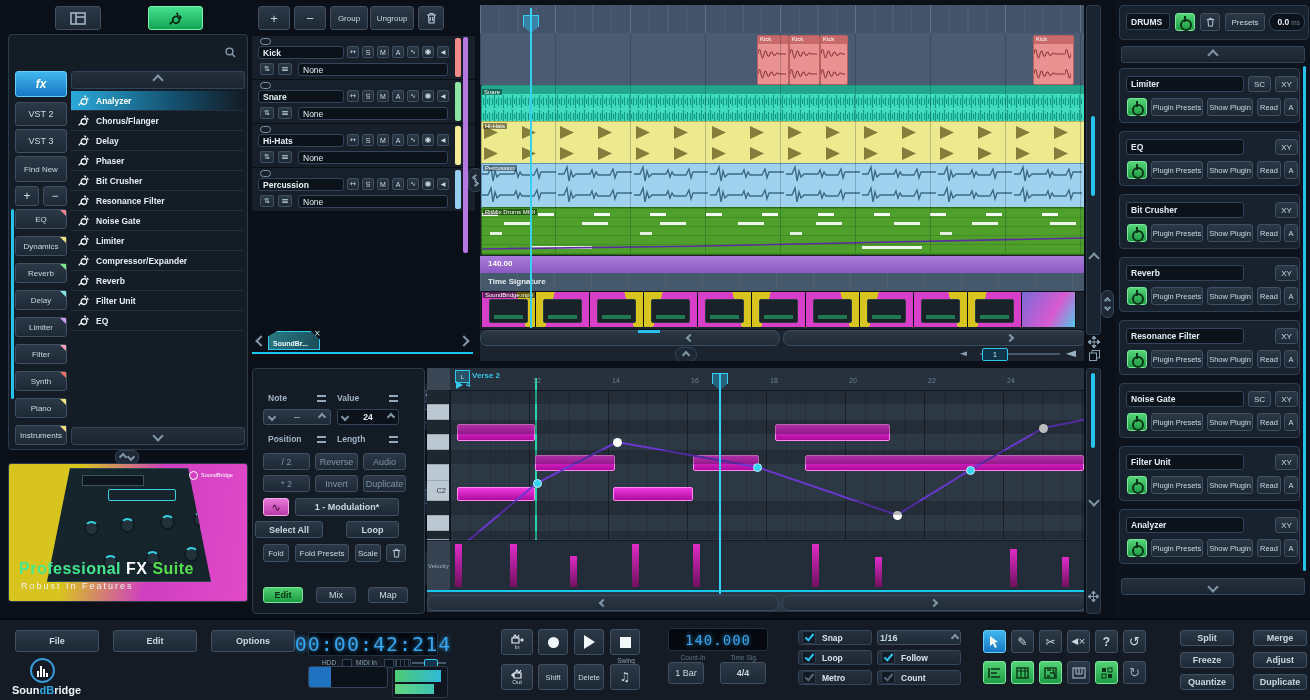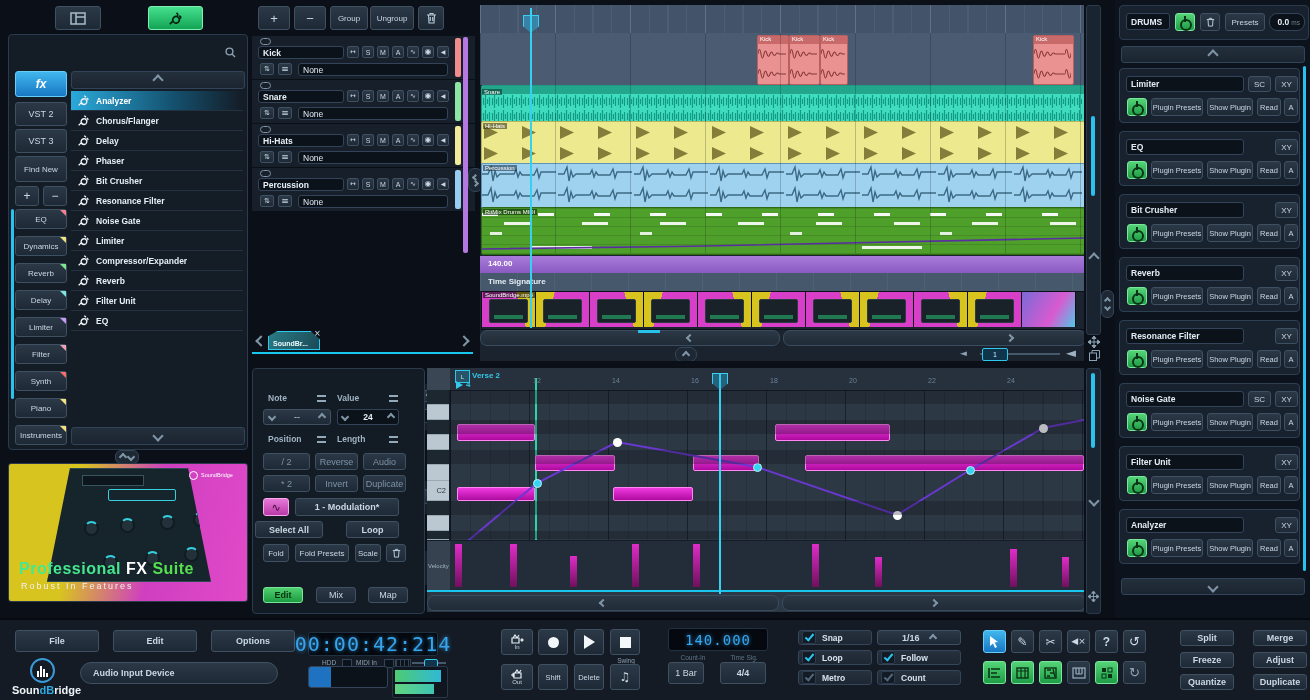--- a/index.html
+++ b/index.html
@@ -855,21 +855,20 @@
     <div class="btn ab" style="left:211px;top:10px;width:84px;height:22px;font-weight:bold">Options</div>
     <div class="ab" style="left:30px;top:38px;width:25px;height:25px;border:2px solid #3a9ad8;border-radius:50%;box-sizing:border-box;display:flex;align-items:flex-end;justify-content:center;gap:1px;padding-bottom:4px">
       <span style="width:2px;height:6px;background:#fff"></span>
         <span style="width:2px;height:11px;background:#fff"></span>
         <span style="width:2px;height:8px;background:#fff"></span>
         <span style="width:2px;height:4px;background:#fff"></span>
     </div>
     <div class="ab" style="left:12px;top:64px;font-size:11px;font-weight:bold">
       <span style="color:#eef4f8">Soun</span><span style="color:#2da8e0">dB</span><span style="color:#eef4f8">ridge</span>
     </div>
-    <div class="btn ab" style="left:80px;top:42px;width:198px;height:22px;border-radius:11px;justify-content:flex-start;padding-left:12px;font-weight:bold">Audio Input Device</div>
     <div class="lcd ab" style="left:308px;top:12px;width:130px;height:24px;font-size:20px;letter-spacing:1px">00:00:42:214</div>
     <span class="tinylbl ab" style="left:322px;top:39px">HDD</span>
     <div class="ab" style="left:342px;top:39px;width:8px;height:7px;background:#0c121a;border:1px solid #33445a"></div>
     <span class="tinylbl ab" style="left:356px;top:39px">MIDI In</span>
     <div class="ab" style="left:384px;top:39px;width:8px;height:7px;background:#0c121a;border:1px solid #33445a"></div>
     <div class="ab" style="left:395px;top:39px;width:14px;height:7px;background:#0c121a;border:1px solid #33445a;background-image:repeating-linear-gradient(90deg,#33445a 0 1px,transparent 1px 4px)"></div>
     <div class="ab" style="left:412px;top:42px;width:34px;height:2px;background:#46586c"></div>
     <div class="ab" style="left:424px;top:39px;width:12px;height:7px;background:#10344a;border:1px solid #2cc8ee;border-radius:2px"></div>
     <div class="ab" style="left:308px;top:46px;width:78px;height:20px;background:#0c121a;border:1px solid #33445a;border-radius:3px;overflow:hidden">
       <div style="position:absolute;left:0;top:0;width:22px;height:100%;background:#1e72c0"></div>
@@ -920,21 +919,21 @@
       </div>
         <div class="tog on">
         <span class="tick"></span>
         <span class="toglbl">Loop</span>
       </div>
         <div class="tog">
         <span class="tick"></span>
         <span class="toglbl">Metro</span>
       </div>
       </div>
-    <div class="btn ab" style="left:877px;top:10px;width:84px;height:15px;justify-content:space-between;padding:0 24px;font-weight:bold">
+    <div class="btn ab" style="left:877px;top:10px;width:84px;height:15px;justify-content:space-between;padding:0 2px;font-weight:bold">
       <span>1/16</span>
         <span class="cv up" style="width:4px;height:4px"></span>
     </div>
     <div class="ab" style="left:877px;top:30px">
 
     <div class="tog on" style="width:84px">
         <span class="tick"></span>
         <span class="toglbl">Follow</span>
       </div>
         <div class="tog" style="width:84px">

